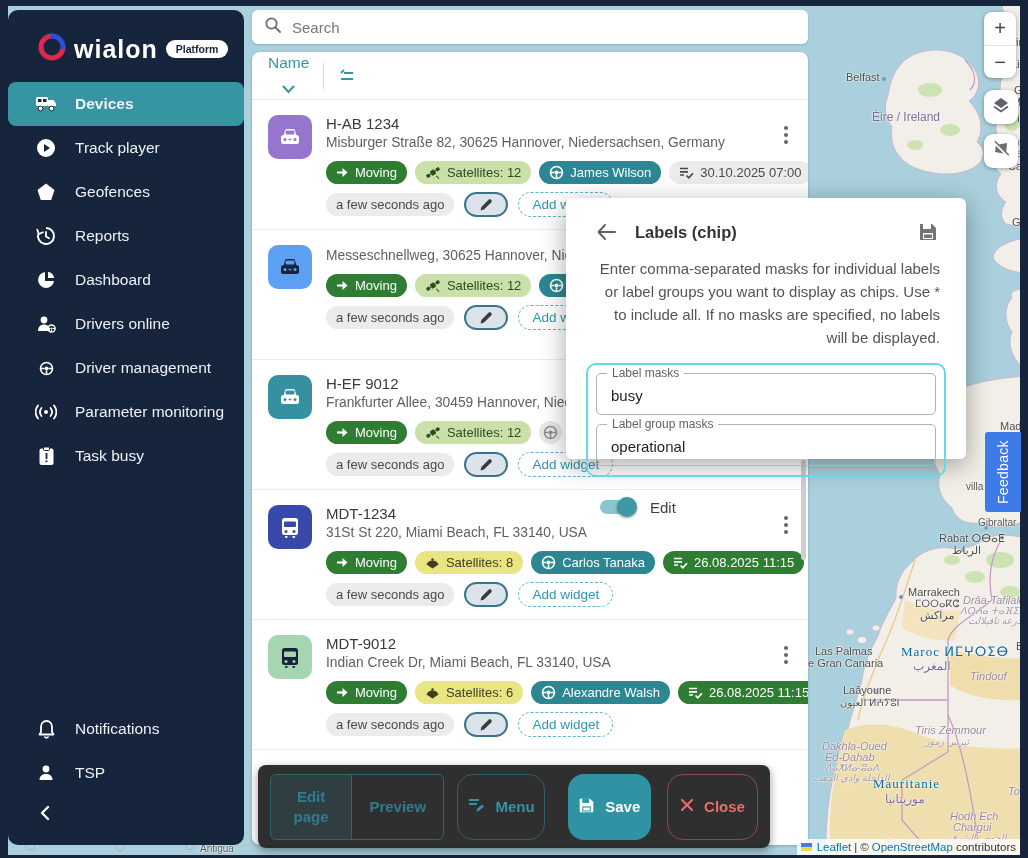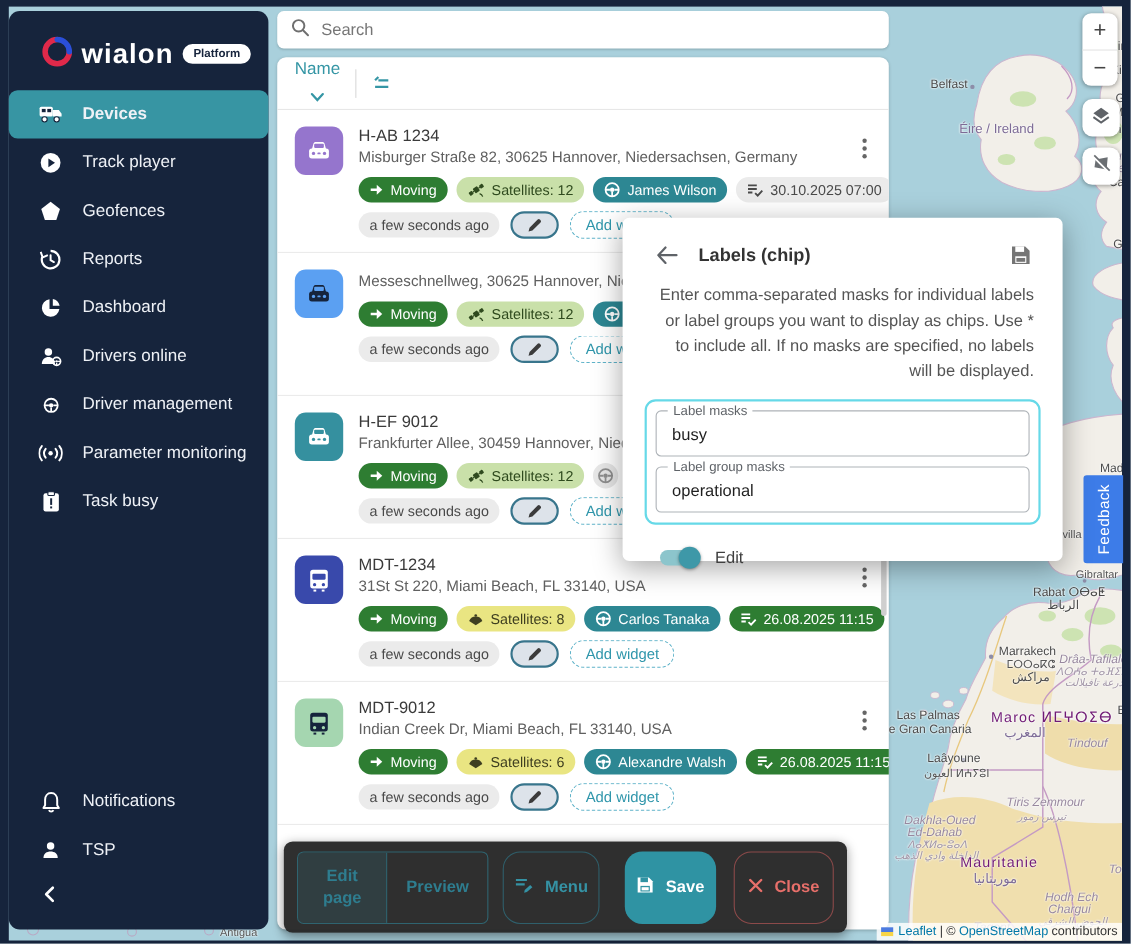--- a/index.html
+++ b/index.html
@@ -5,21 +5,21 @@
   * { margin:0; padding:0; box-sizing:border-box; }
   html,body { width:1028px; height:858px; font-family:"Liberation Sans", sans-serif; }
   .frame { position:relative; width:1028px; height:858px; background:#16243c; overflow:hidden; }
 
   
   .map { position:absolute; left:8px; top:6px; width:1012px; height:849px; background:#a9d0dc; overflow:hidden; }
   .map svg.land { position:absolute; left:-8px; top:-6px; width:1028px; height:858px; }
   .maplabel { position:absolute; white-space:nowrap; color:#4e4e4e; font-size:11px; text-shadow:0 0 2px #fff,0 0 2px #fff; }
   .ml-city   { font-size:11px; color:#4b4b4b; }
   .ml-city-sm{ font-size:10px; color:#555; }
-  .ml-country{ font-size:13px; color:#701a75; letter-spacing:1px; }
+  .ml-country{ font-size:13px; color:#0369a1; letter-spacing:1px;font-family:Liberation Serif, serif; }
   .ml-country-ar{ font-size:12px; color:#7d6b96; }
   .ml-admin  { font-size:11px; font-style:italic; color:#98889f; }
   .ml-admin-sm{ font-size:9.5px; font-style:italic; color:#a296a8; }
 
   .map-zoom { position:absolute; left:984px; top:12px; width:32px; height:66px; background:#fff; border-radius:8px;
               box-shadow:0 1px 4px rgba(0,0,0,.35); z-index:15; display:flex; flex-direction:column; }
   .map-zoom button { flex:1; border:none; background:transparent; font-size:20px; color:#444; cursor:pointer; line-height:1; }
   .map-zoom .zdiv { height:1px; background:#e4e4e4; }
   .map-sq { position:absolute; left:984px; width:34px; height:34px; background:#fff; border-radius:9px;
             box-shadow:0 1px 4px rgba(0,0,0,.35); z-index:15; display:flex; align-items:center; justify-content:center; color:#5f6368; }
@@ -72,21 +72,21 @@
   .c-gray-wide { background:#ebebeb; color:#4a4a4a; min-width:44px; }
   .pencilbtn { width:44px; height:25px; border-radius:13px; background:#dde3ea; border:2px solid #38758c;
                display:flex; align-items:center; justify-content:center; color:#3b3b3b; cursor:pointer; flex:none; }
   .addw { height:25px; border-radius:13px; border:1.5px dashed #5fb3c9; color:#2f96ab; background:#fff;
           font-size:13.5px; padding:0 13px; cursor:pointer; font-family:inherit; flex:none; }
   .kebab { position:absolute; right:16px; top:22px; display:flex; flex-direction:column; gap:3px; cursor:pointer; padding:4px; }
   .kebab i { width:4px; height:4px; border-radius:50%; background:#666; }
   .scrollthumb { position:absolute; left:801px; top:460px; width:5px; height:100px; background:#cfcfcf; border-radius:3px; z-index:12; }
 
   
-  .modal { position:absolute; left:566px; top:198px; width:400px; height:312px; background:#fff; border-radius:6px;
+  .modal { position:absolute; left:566px; top:198px; width:400px; height:261px; background:#fff; border-radius:6px;
            z-index:30; box-shadow:0 6px 26px rgba(0,0,0,.35); }
   .mhead { display:flex; align-items:center; padding:24px 28px 0 30px; }
   .mback { color:#5f6368; cursor:pointer; display:flex; }
   .mtitle { font-size:16.5px; font-weight:700; color:#333; margin-left:18px; flex:1; }
   .msave { color:#757575; cursor:pointer; display:flex; }
   .mdesc { padding:16px 26px 0 26px; font-size:15px; color:#545454; line-height:1.53;text-align:right; }
   .mfields { margin:13px 20px 0 20px; border:2px solid #66d9e8; border-radius:10px; padding:8px 7px 9px 7px; }
   .mfield { position:relative; border:1.2px solid #aeb3b8; border-radius:5px; height:42px; margin:0 1px; }
   .mfield + .mfield { margin-top:9px; }
   .mfield .flabel { position:absolute; top:-8px; left:10px; background:#fff; padding:0 5px; font-size:12px; color:#5f6368; }

